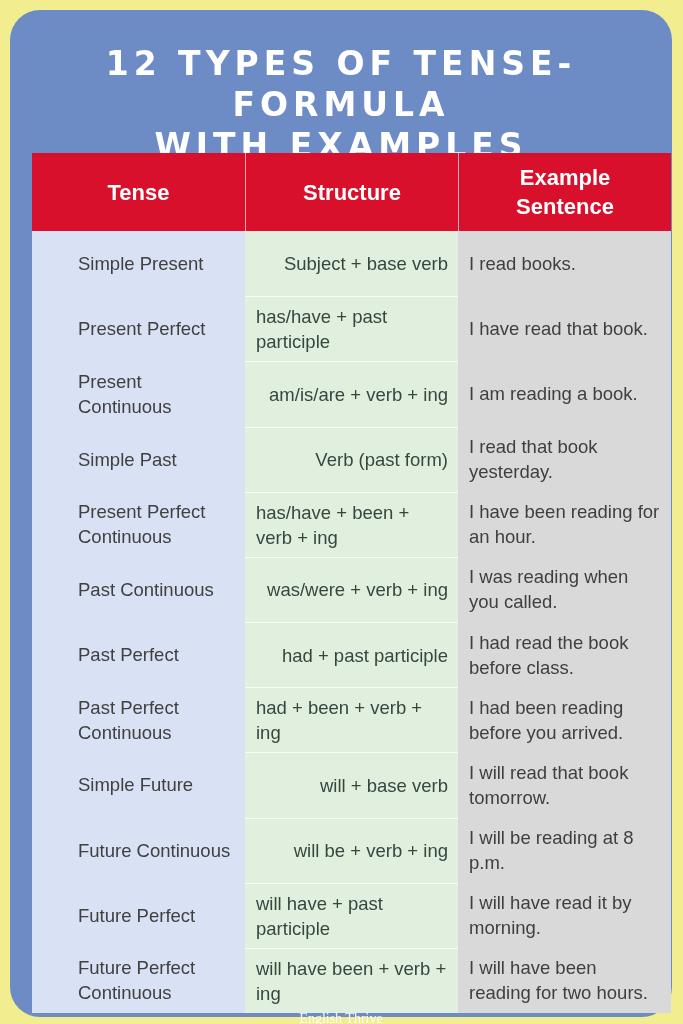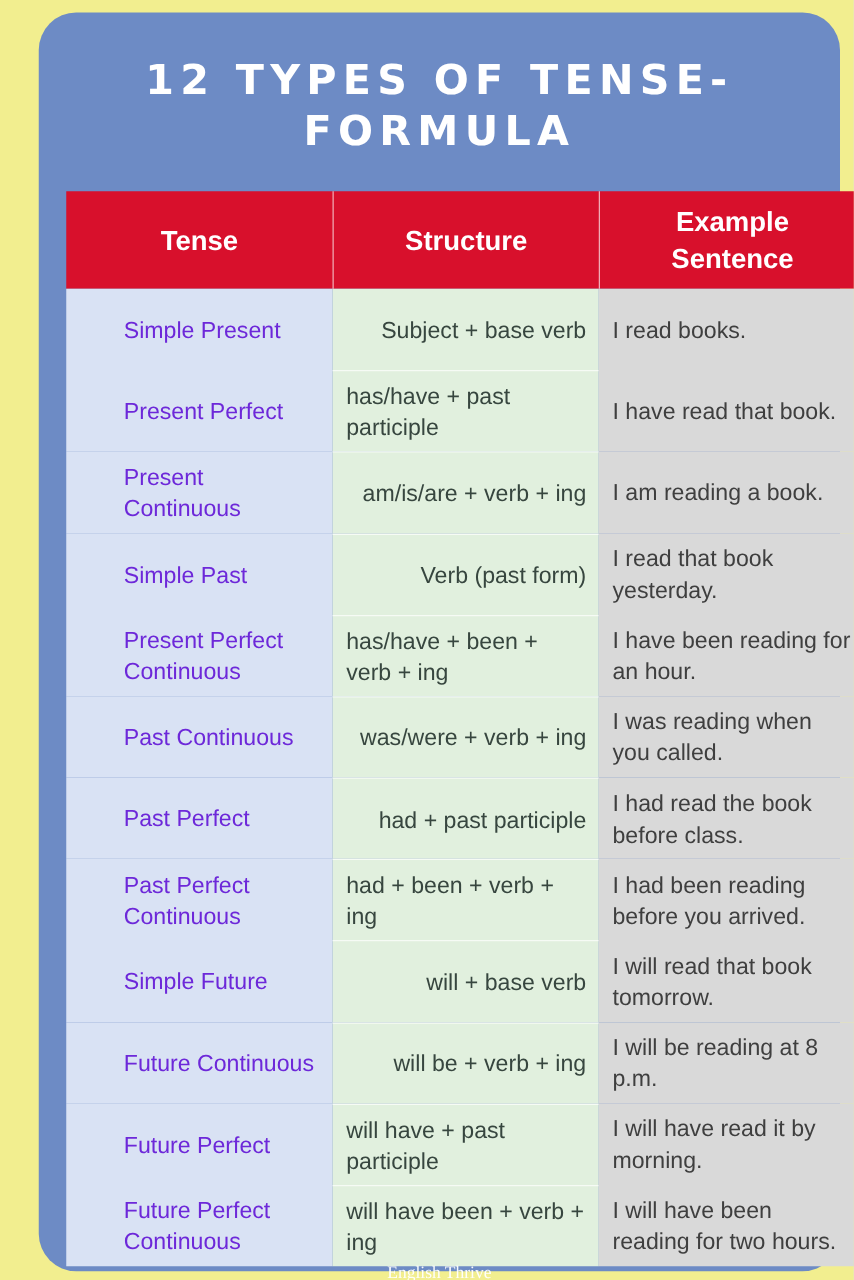--- a/index.html
+++ b/index.html
@@ -9,21 +9,20 @@
     background:var(--frame-yellow,#f2ee8f);
     overflow:hidden;
     font-family:"Liberation Sans",sans-serif;
   }
   
   .panel{
     position:absolute;
     left:10px;top:10px;right:11px;bottom:7px;
     background:var(--panel-blue,#6d8bc5);
     border-radius:30px;
-    margin-left:21px;
   }
   
   .title{
     position:absolute;
     left:0;right:0;top:33px;
     text-align:center;
     color:#ffffff;
     font-family:"DejaVu Sans","Liberation Sans",sans-serif;
     font-weight:bold;
     font-size:33px;
@@ -50,41 +49,42 @@
     border-left:1px solid rgba(255,255,255,.65);
   }
   .th:first-child{border-left:none;}
   .tbody{flex:1;display:flex;flex-direction:column;}
   .row{flex:1;display:grid;grid-template-columns:1fr 1fr 1fr;}
   .cell{
     display:flex;align-items:center;
     padding:0 10px 0 11px;
     font-size:18.5px;line-height:25px;
   }
-  .c-tense{background:var(--tense-col-bg,#d9e2f4);color:#6d28d9;padding-left:46px;}
+  .c-tense{background:var(--tense-col-bg,#d9e2f4);color:#404040;padding-left:46px;}
   .c-structure{background:var(--structure-col-bg,#e1f0de);color:#37463f;justify-content:flex-end;}
   .c-example{background:var(--example-col-bg,#d9d9d9);color:#3f3f3f;}
   .row + .row .c-structure{border-top:1px solid rgba(255,255,255,.7);}
   
   .footer{
     position:absolute;
     left:0;right:0;top:1001px;
     text-align:center;
     font-family:"Liberation Serif",serif;
     font-size:14px;line-height:15px;
     color:rgba(255,255,255,.95);
   }
 </style>
 </head>
 <body>
 
 <div class="canvas">
   <div class="panel">
     <div class="title">
       <div>12 TYPES OF TENSE-FORMULA</div>
+      <div>WITH EXAMPLES</div>
     </div>
 
     <div class="table">
       <div class="thead">
         <div class="th">Tense</div>
         <div class="th">Structure</div>
         <div class="th">Example Sentence</div>
       </div>
       <div class="tbody">
   <div class="row">

